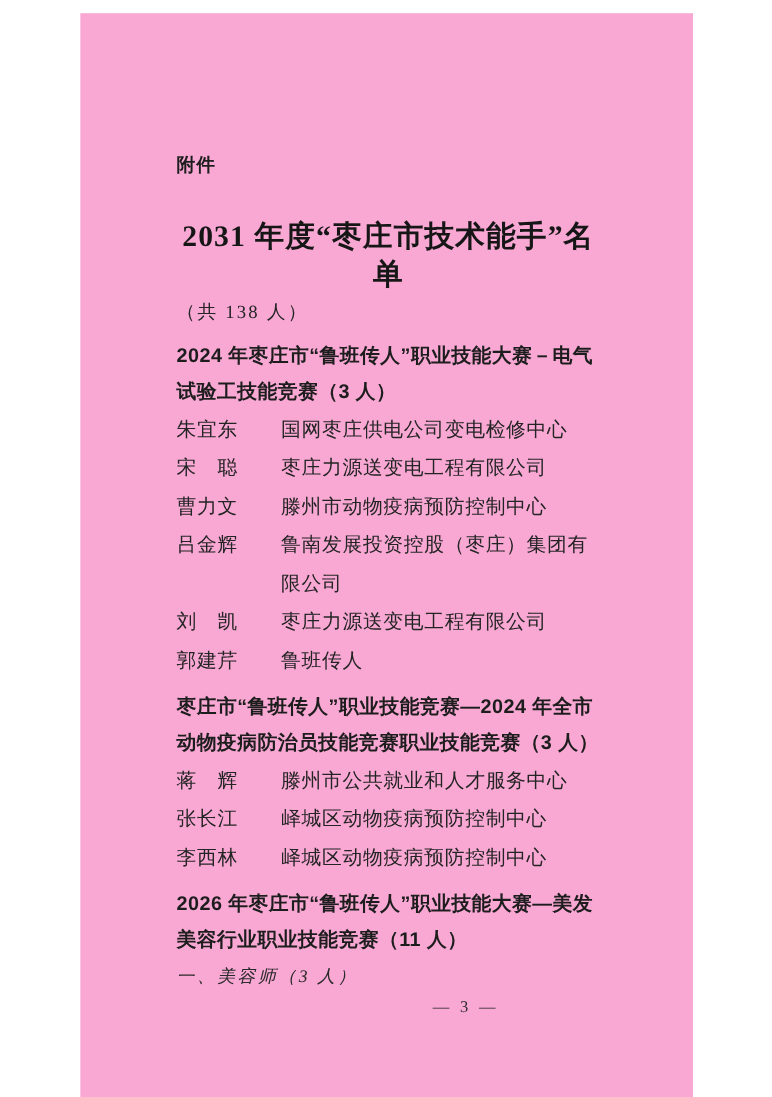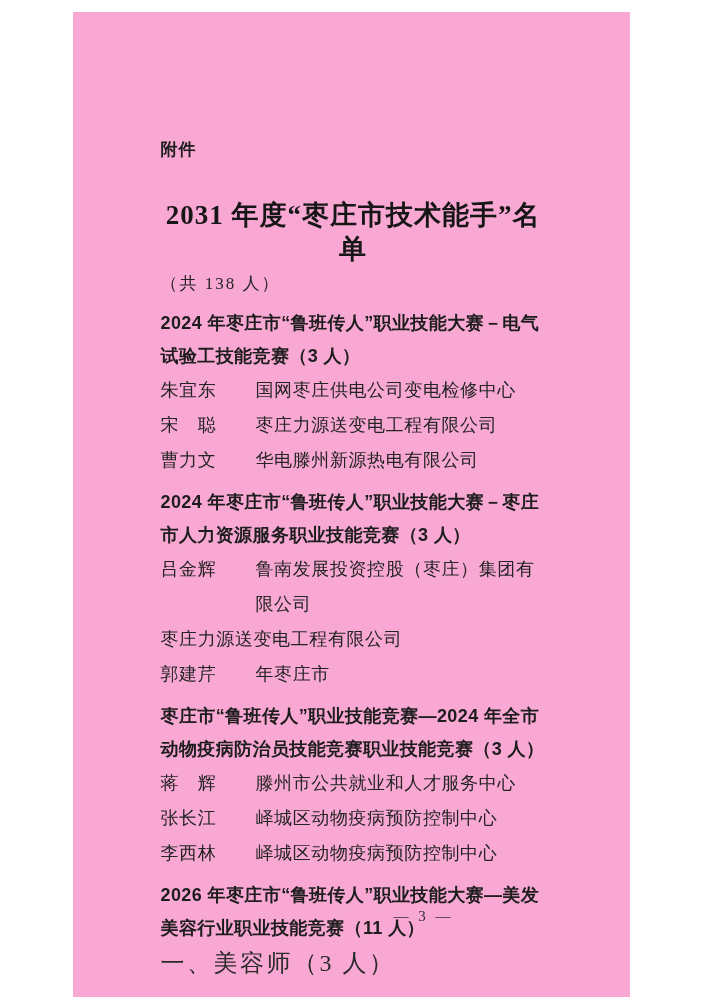--- a/index.html
+++ b/index.html
@@ -63,23 +63,24 @@
     letter-spacing: 0.6px;
     font-family: Liberation Serif, serif;
   }
   .entry-name {
     flex: 0 0 95px;
   }
   .entry-org {
     flex: 1;
   }
   .subsection {
-    font-size: 24px;
+    font-size: 16px;
     line-height: 34px;
     margin-top: 1px;
+    font-style: italic;
     letter-spacing: 2.5px;
     color: #2a2a2a;
   }
   .footer {
     position: absolute;
     top: 896px;
     left: 0;
     width: 702px;
     text-align: center;
     font-size: 15px;
@@ -105,36 +106,36 @@
       <div class="entry-row">
         <span class="entry-name">朱宜东</span>
         <span class="entry-org">国网枣庄供电公司变电检修中心</span>
       </div>
       <div class="entry-row">
         <span class="entry-name">宋　聪</span>
         <span class="entry-org">枣庄力源送变电工程有限公司</span>
       </div>
       <div class="entry-row">
         <span class="entry-name">曹力文</span>
-        <span class="entry-org">华电滕州新源热电有限公司</span>
+        <span class="entry-org">滕州市动物疫病预防控制中心</span>
       </div>
     </section>
 
     <section>
-      <div class="section-heading">2024 年枣庄市“鲁班传人”职业技能大赛－枣庄市人力资源服务职业技能竞赛（3 人）</div>
       <div class="entry-row">
         <span class="entry-name">吕金辉</span>
         <span class="entry-org">鲁南发展投资控股（枣庄）集团有限公司</span>
       </div>
       <div class="entry-row">
+        <span class="entry-name">刘　凯</span>
         <span class="entry-org">枣庄力源送变电工程有限公司</span>
       </div>
       <div class="entry-row">
         <span class="entry-name">郭建芹</span>
-        <span class="entry-org">年枣庄市</span>
+        <span class="entry-org">鲁班传人</span>
       </div>
     </section>
 
     <section>
       <div class="section-heading">枣庄市“鲁班传人”职业技能竞赛—2024 年全市动物疫病防治员技能竞赛职业技能竞赛（3 人）</div>
       <div class="entry-row">
         <span class="entry-name">蒋　辉</span>
         <span class="entry-org">滕州市公共就业和人才服务中心</span>
       </div>
       <div class="entry-row">

